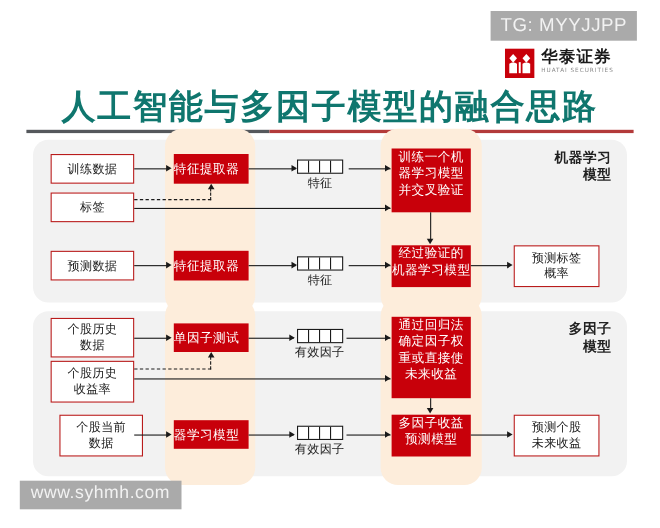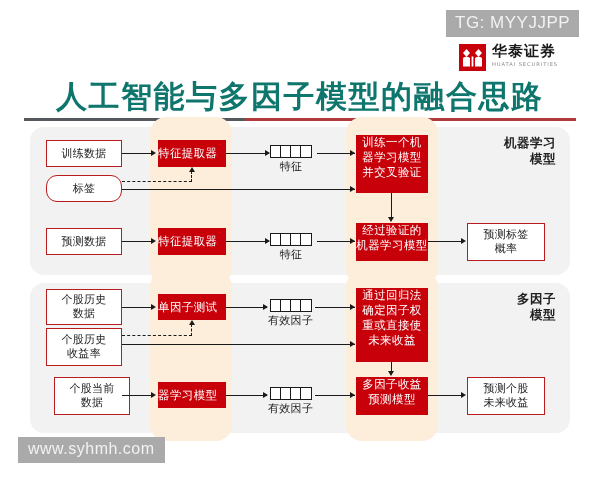--- a/index.html
+++ b/index.html
@@ -159,21 +159,21 @@
       <div>机器学习</div>
       <div>模型</div>
     </div>
 
     <div class="beige" style="left:120px; top:-10px; width:82px; height:168px;"></div>
     <div class="beige" style="left:316px; top:-10px; width:92px; height:168px;"></div>
 
     <div class="wbox" style="left:16px; top:13px; width:76px; height:27px;">
       <span>训练数据</span>
     </div>
-    <div class="wbox" style="left:16px; top:48px; width:76px; height:27px;border-radius:11px;">
+    <div class="wbox" style="left:16px; top:48px; width:76px; height:27px;">
       <span>标签</span>
     </div>
     <div class="wbox" style="left:16px; top:101px; width:76px; height:27px;">
       <span>预测数据</span>
     </div>
 
     <div class="rbox" style="left:128px; top:13px; width:68px; height:27px;">
       <span>特征提取器</span>
     </div>
     <div class="rbox" style="left:128px; top:101px; width:68px; height:27px;">

